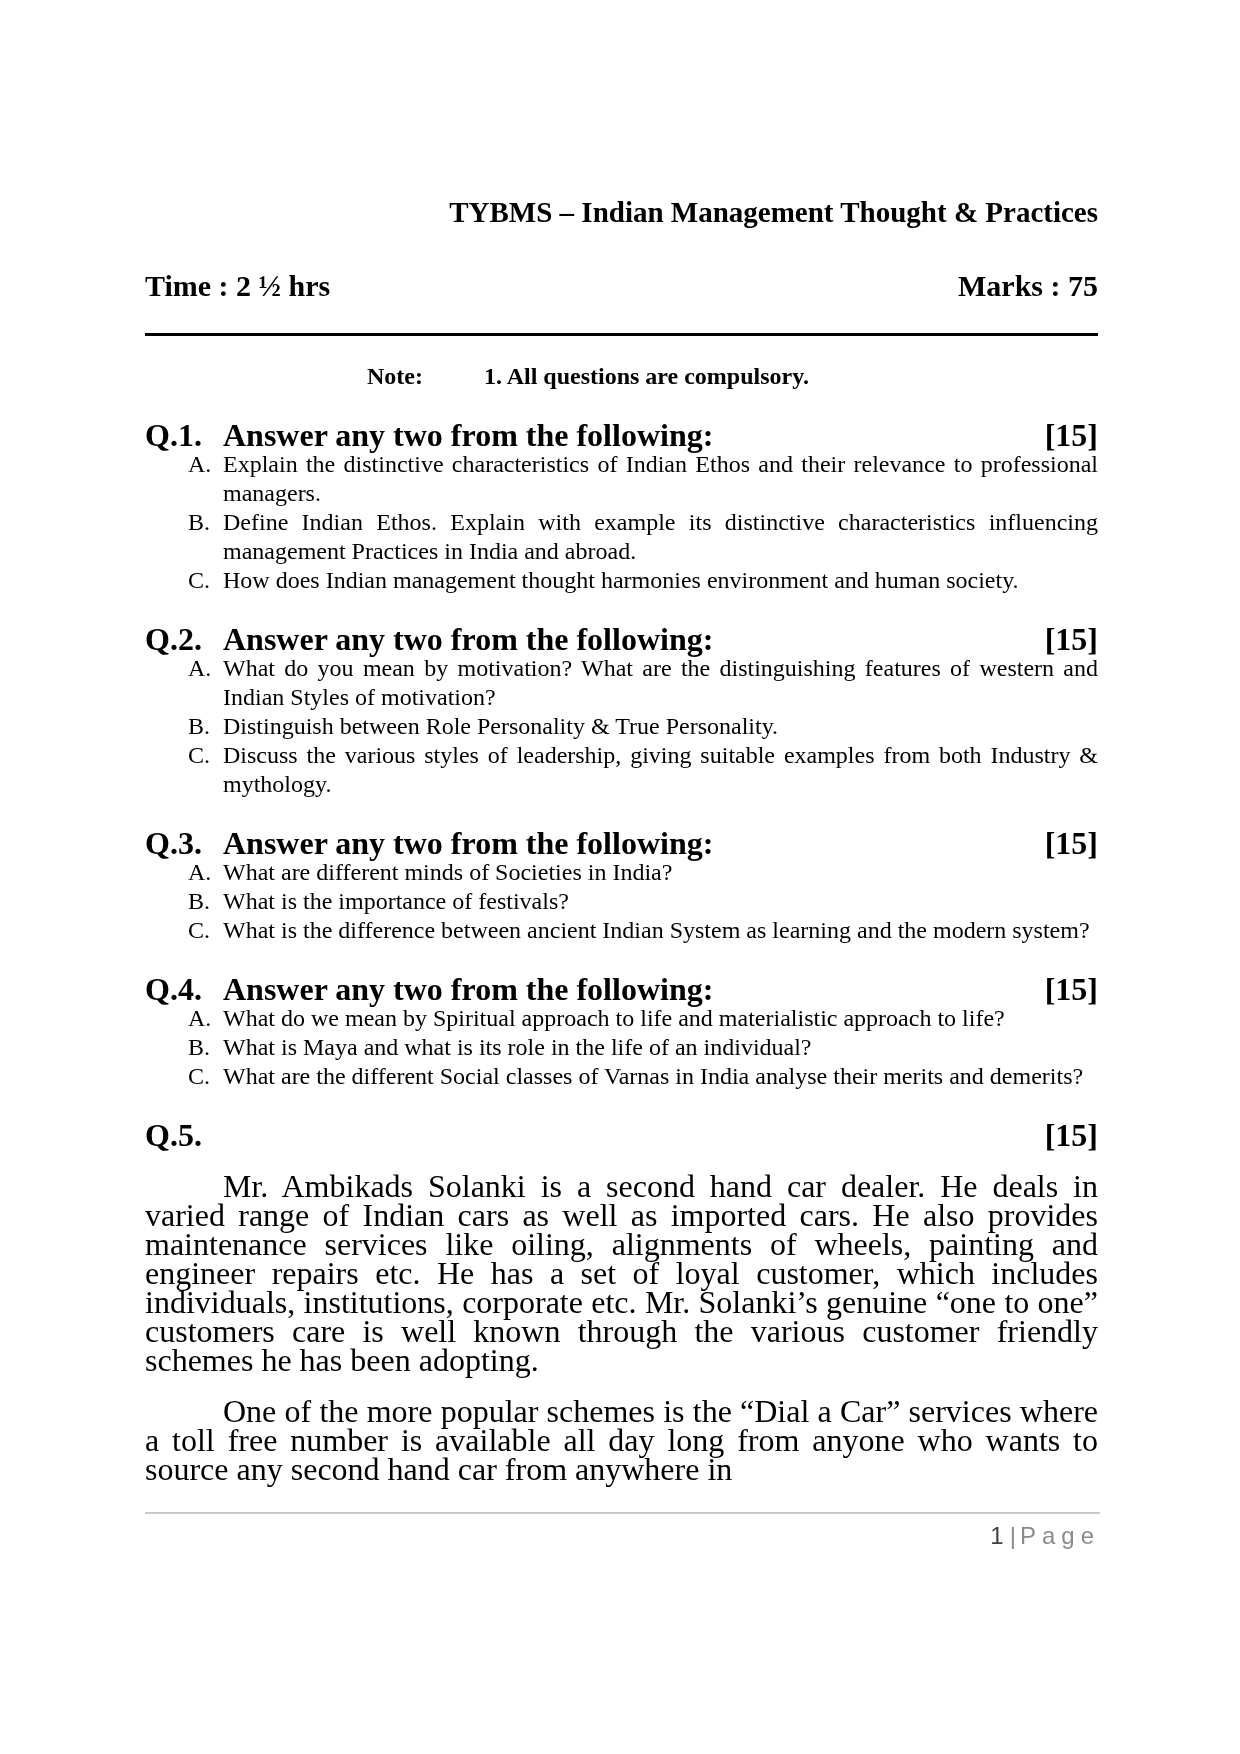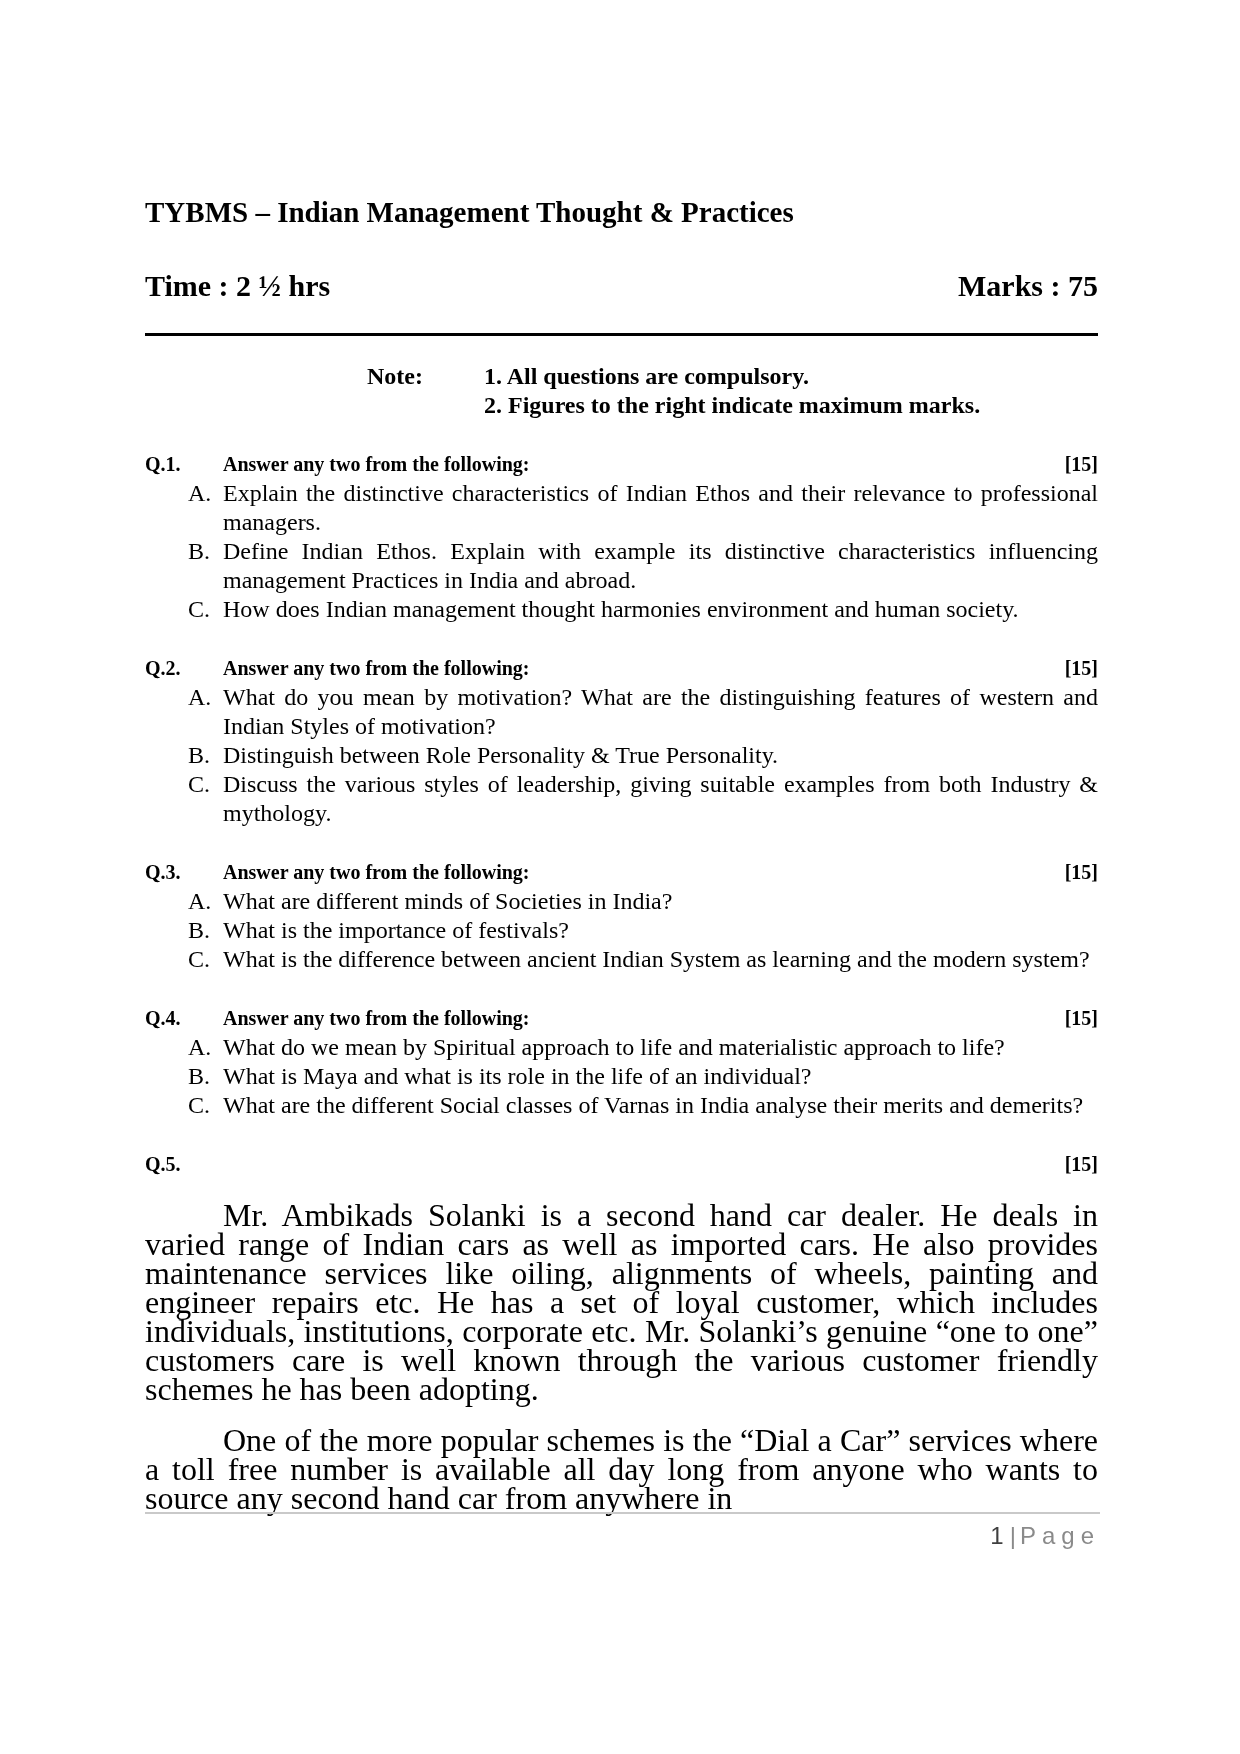--- a/index.html
+++ b/index.html
@@ -9,21 +9,21 @@
     width: 1240px;
     height: 1754px;
     margin: 0 auto;
     background: #ffffff;
     color: #000000;
     font-family: "Liberation Serif", "DejaVu Serif", serif;
     padding: 196px 142px 0 145px;
   }
   .title {
     margin: 0;
-    text-align: left;
+    text-align: right;
     font-size: 29px;
     font-weight: bold;
     line-height: 1.15;
   }
   .meta {
     display: flex;
     justify-content: space-between;
     margin-top: 40px;
     font-size: 30px;
     font-weight: bold;
@@ -39,21 +39,21 @@
     margin: 26px 0 0 222px;
     font-size: 24px;
     font-weight: bold;
     line-height: 29px;
     gap: 32px;
   }
   .note-items div { white-space: nowrap; margin-left: 29px; }
   .question { margin-top: 30px; }
   .q-head {
     display: flex;
-    font-size: 20px;
+    font-size: 32px;
     font-weight: bold;
     line-height: 29px;
   }
   .q-num { width: 78px; flex: 0 0 78px; }
   .q-title { flex: 1 1 auto; }
   .q-marks { margin-left: auto; }
   .q-options { margin-left: 43px; font-size: 24px; line-height: 29px; }
   .opt { display: flex; }
   .opt-letter { flex: 0 0 35px; width: 35px; }
   .opt-text { flex: 1 1 auto; text-align: justify; }
@@ -96,21 +96,20 @@
     <span>Time : 2 ½ hrs</span>
     <span>Marks : 75</span>
   </div>
 
   <hr class="rule">
 
   <div class="note">
     <span class="note-label">Note:</span>
     <div class="note-items">
       <div>1. All questions are compulsory.</div>
-      <div>2. Figures to the right indicate maximum marks.</div>
     </div>
   </div>
 
   <section class="question">
     <div class="q-head">
       <span class="q-num">Q.1.</span>
       <span class="q-title">Answer any two from the following:</span>
       <span class="q-marks">[15]</span>
     </div>
     <div class="q-options">

